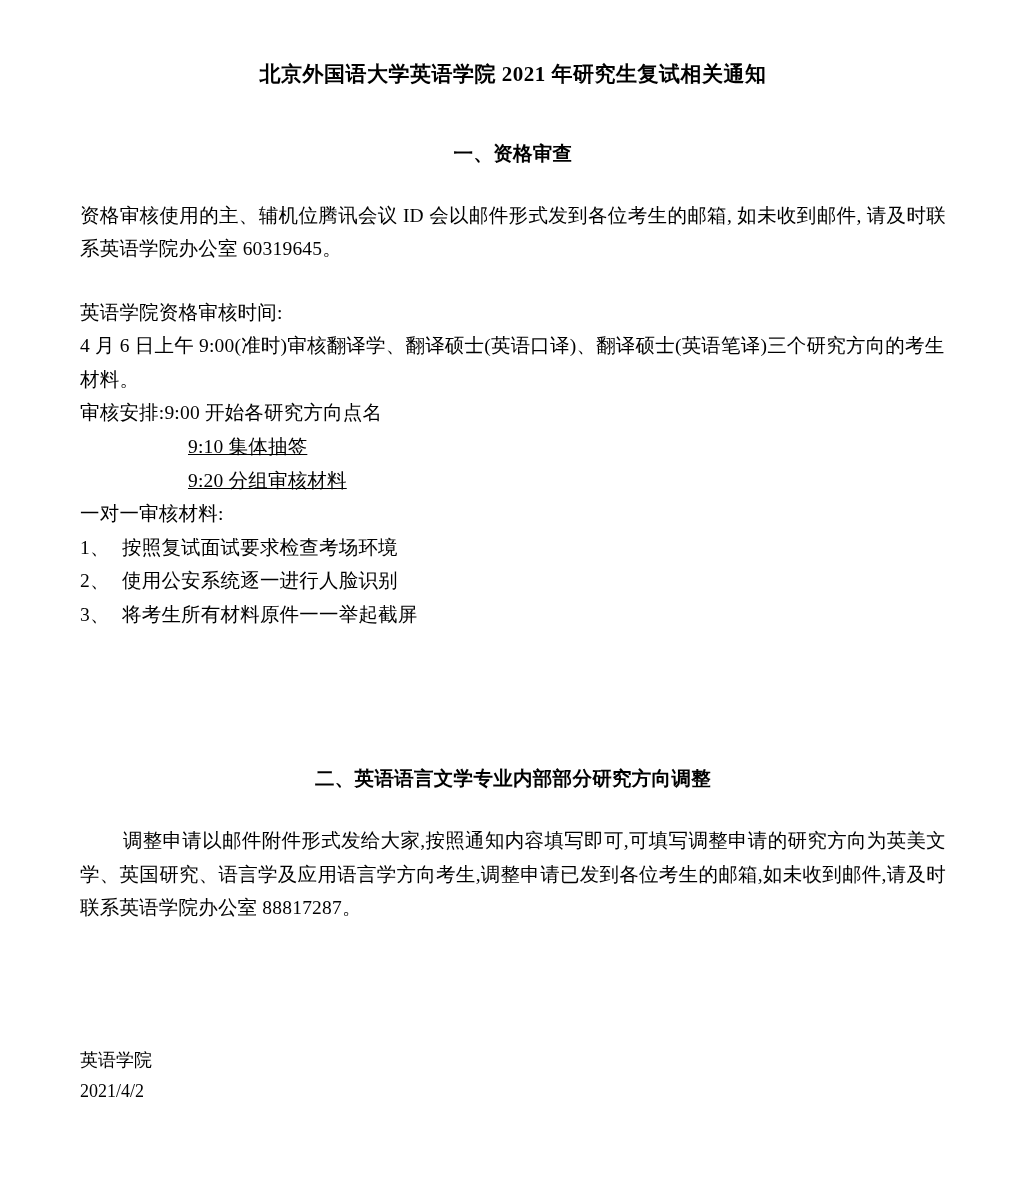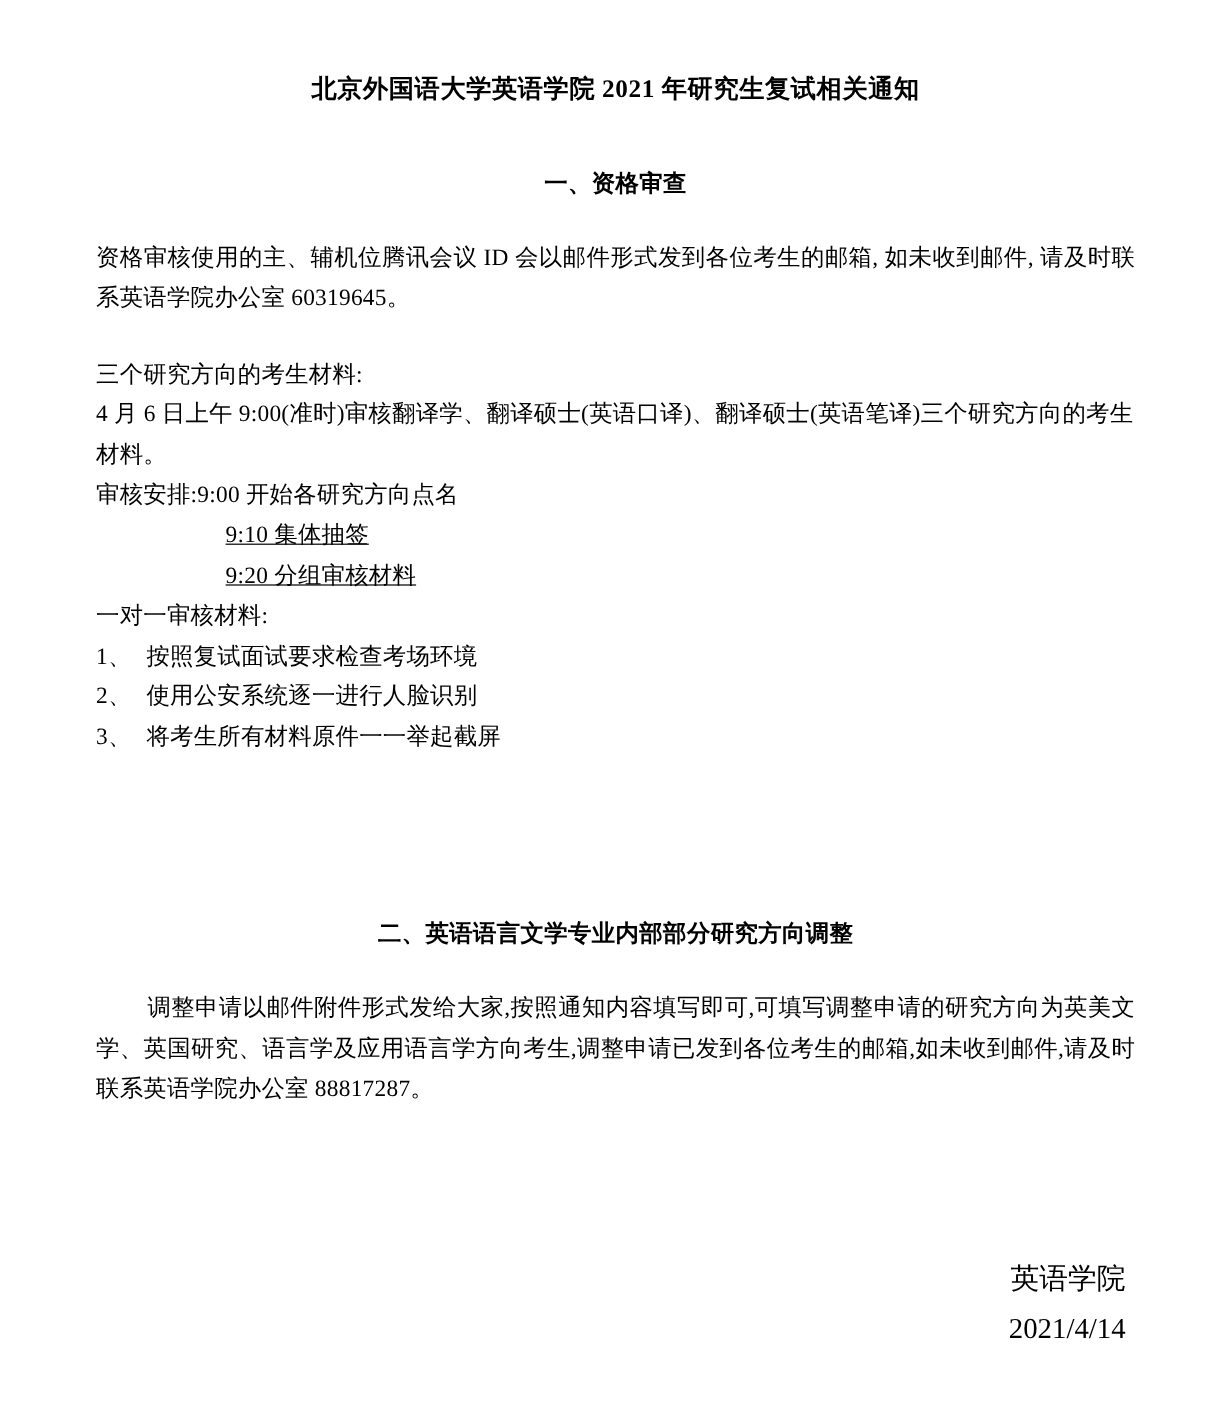--- a/index.html
+++ b/index.html
@@ -65,41 +65,40 @@
     min-width: 42px;
   }
   .para-indent {
     text-indent: 2.2em;
   }
   .spacer-lg {
     height: 86px;
   }
   .sig-block {
     margin-top: 120px;
-    text-align: right;
-    font-size: 24px;
+    font-size: 18px;
     line-height: 1.75;
   }
   .sig-line {
     padding-right: 8px;
   }
 </style>
 </head>
 <body>
 
 <div class="page">
 
   <h1 class="doc-title">北京外国语大学英语学院 2021 年研究生复试相关通知</h1>
 
   <h2 class="section-heading">一、资格审查</h2>
 
   <p class="para">资格审核使用的主、辅机位腾讯会议 ID 会以邮件形式发到各位考生的邮箱, 如未收到邮件, 请及时联系英语学院办公室 60319645。</p>
 
   <div class="block">
-    <p class="line">三个研究方向的考生材料:</p>
+    <p class="line">英语学院资格审核时间:</p>
     <p class="line">4 月 6 日上午 9:00(准时)审核翻译学、翻译硕士(英语口译)、翻译硕士(英语笔译)三个研究方向的考生材料。</p>
     <p class="line">审核安排:9:00 开始各研究方向点名</p>
     <p class="line indent-sub">9:10 集体抽签</p>
     <p class="line indent-sub">9:20 分组审核材料</p>
     <p class="line">一对一审核材料:</p>
 
     <p class="line list-item">
       <span class="num">1、</span><span>按照复试面试要求检查考场环境</span>
     </p>
     <p class="line list-item">
@@ -111,16 +110,16 @@
   </div>
 
   <div class="spacer-lg"></div>
 
   <h2 class="section-heading">二、英语语言文学专业内部部分研究方向调整</h2>
 
   <p class="para para-indent">调整申请以邮件附件形式发给大家,按照通知内容填写即可,可填写调整申请的研究方向为英美文学、英国研究、语言学及应用语言学方向考生,调整申请已发到各位考生的邮箱,如未收到邮件,请及时联系英语学院办公室 88817287。</p>
 
   <div class="sig-block">
     <div class="sig-line">英语学院</div>
-    <div class="sig-line">2021/4/14</div>
+    <div class="sig-line">2021/4/2</div>
   </div>
 
 </div>
 
 </body></html>

